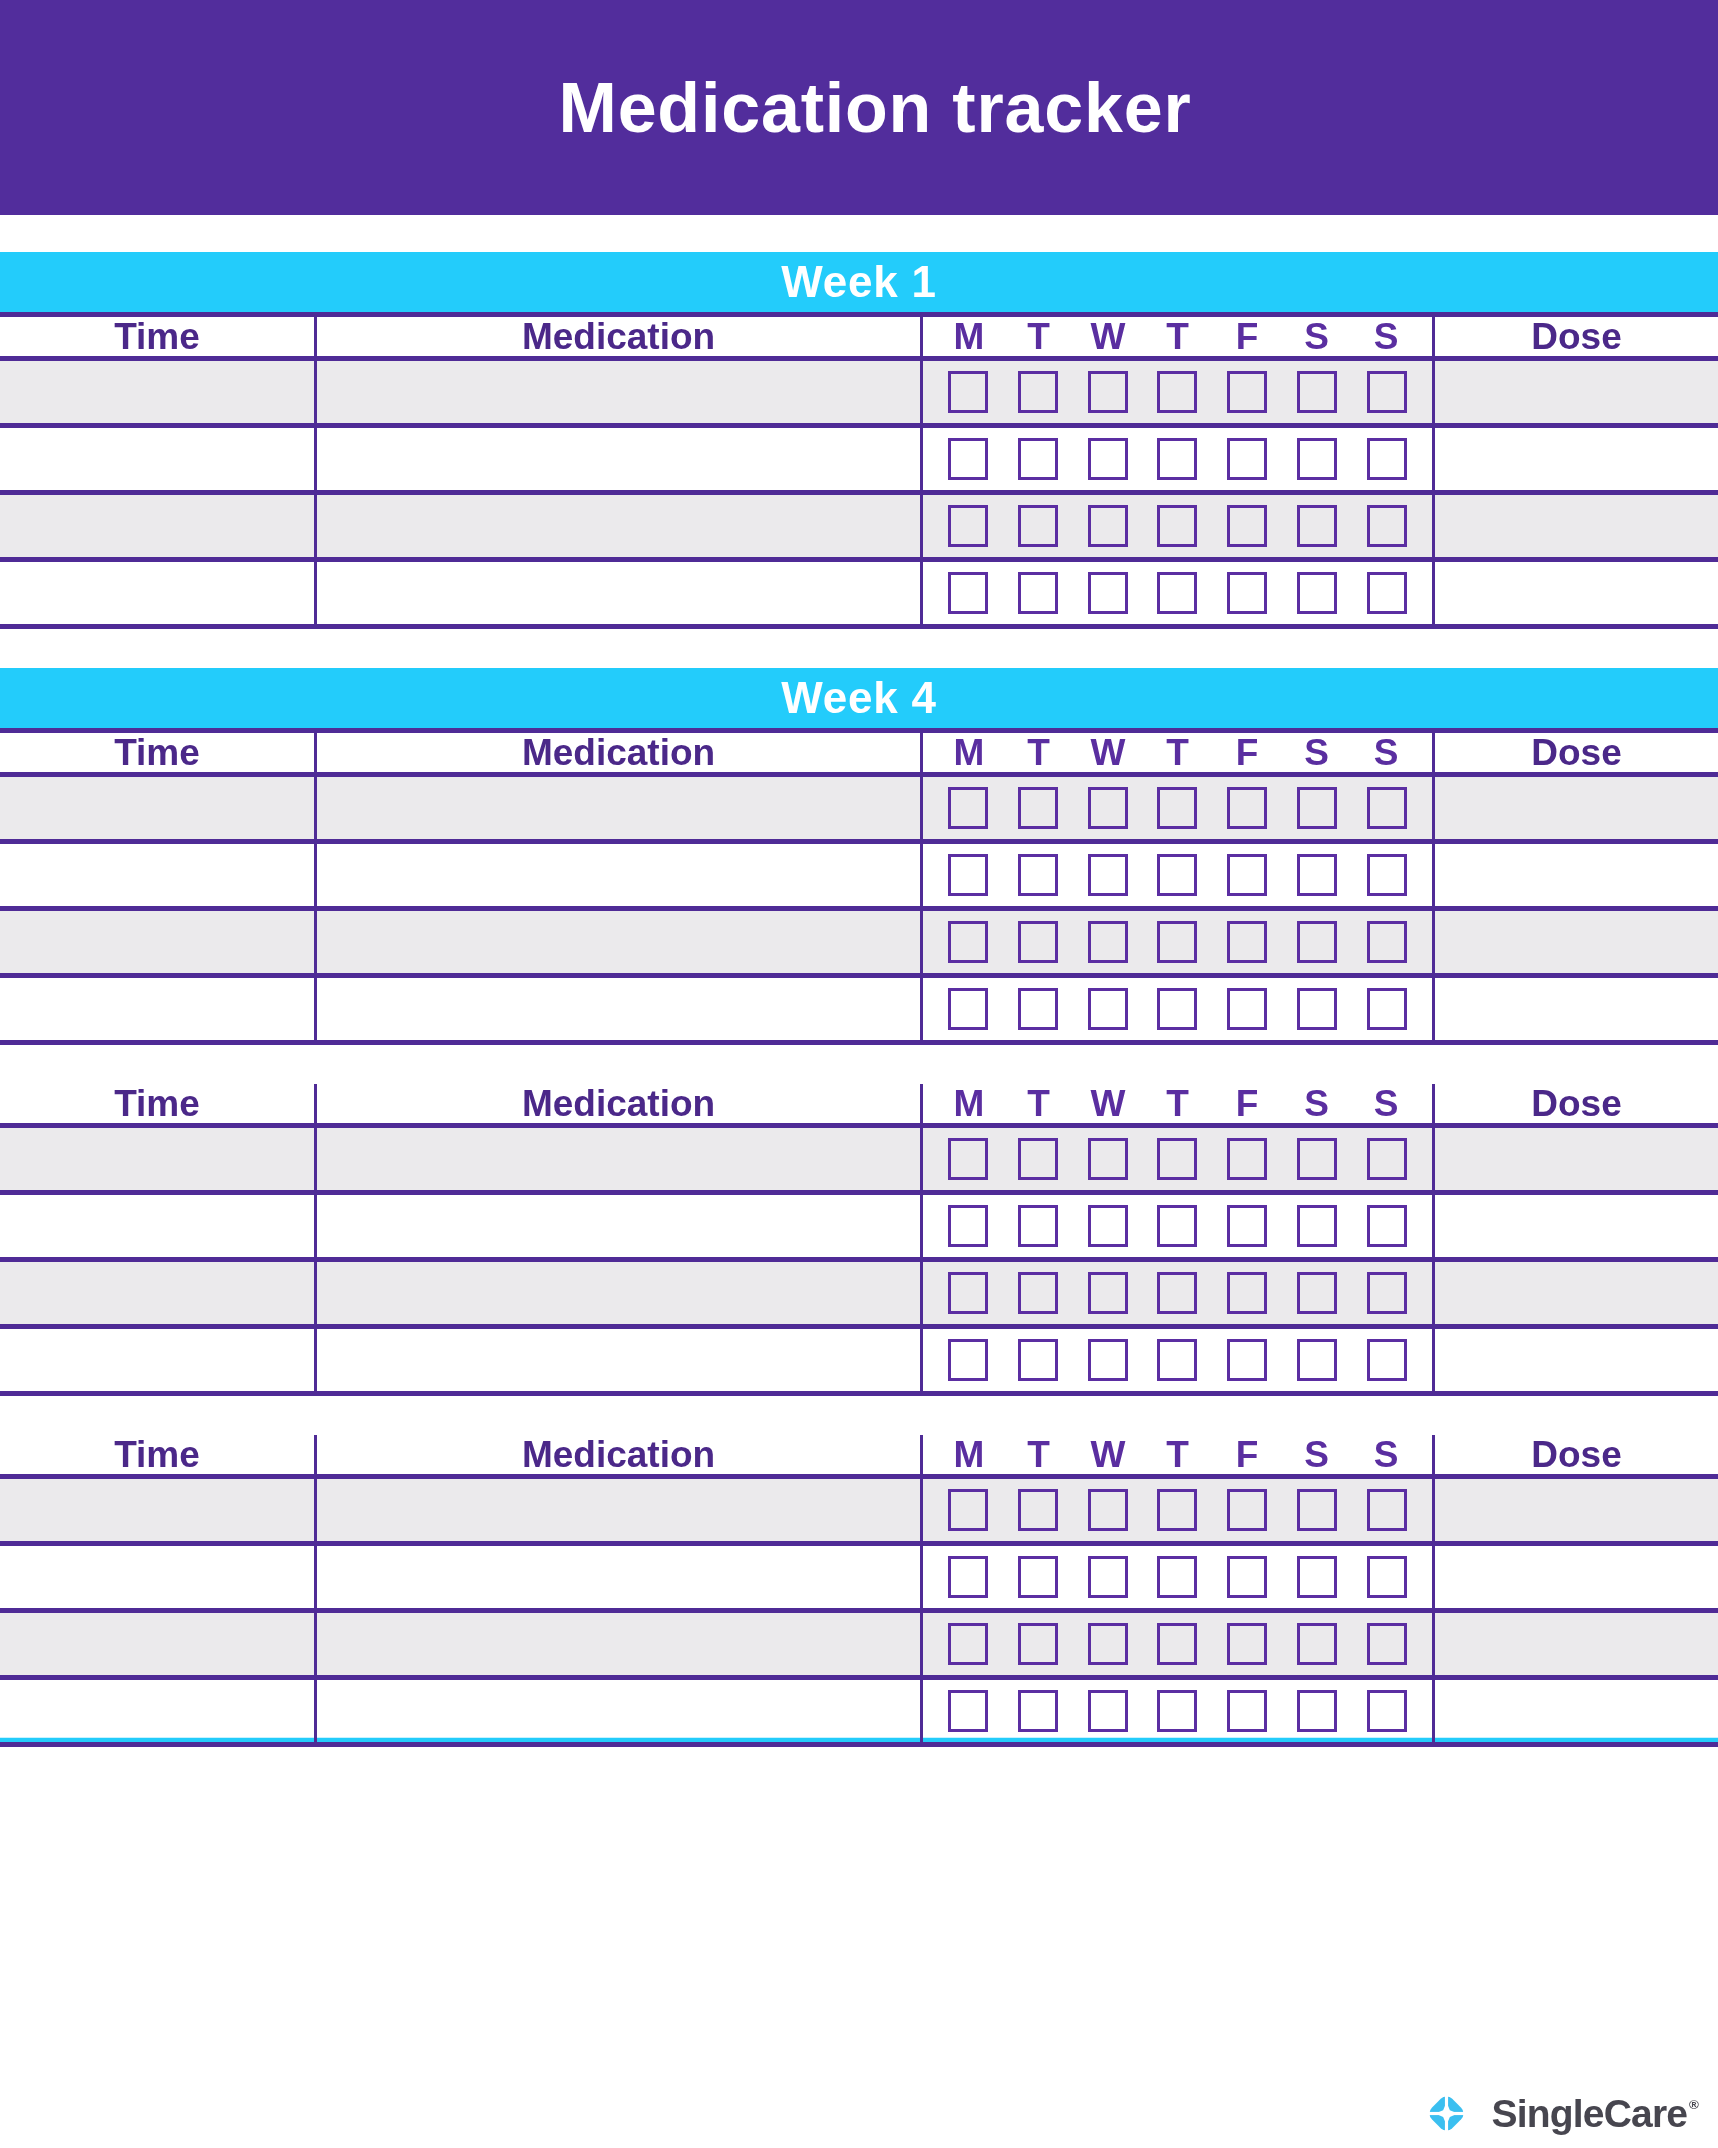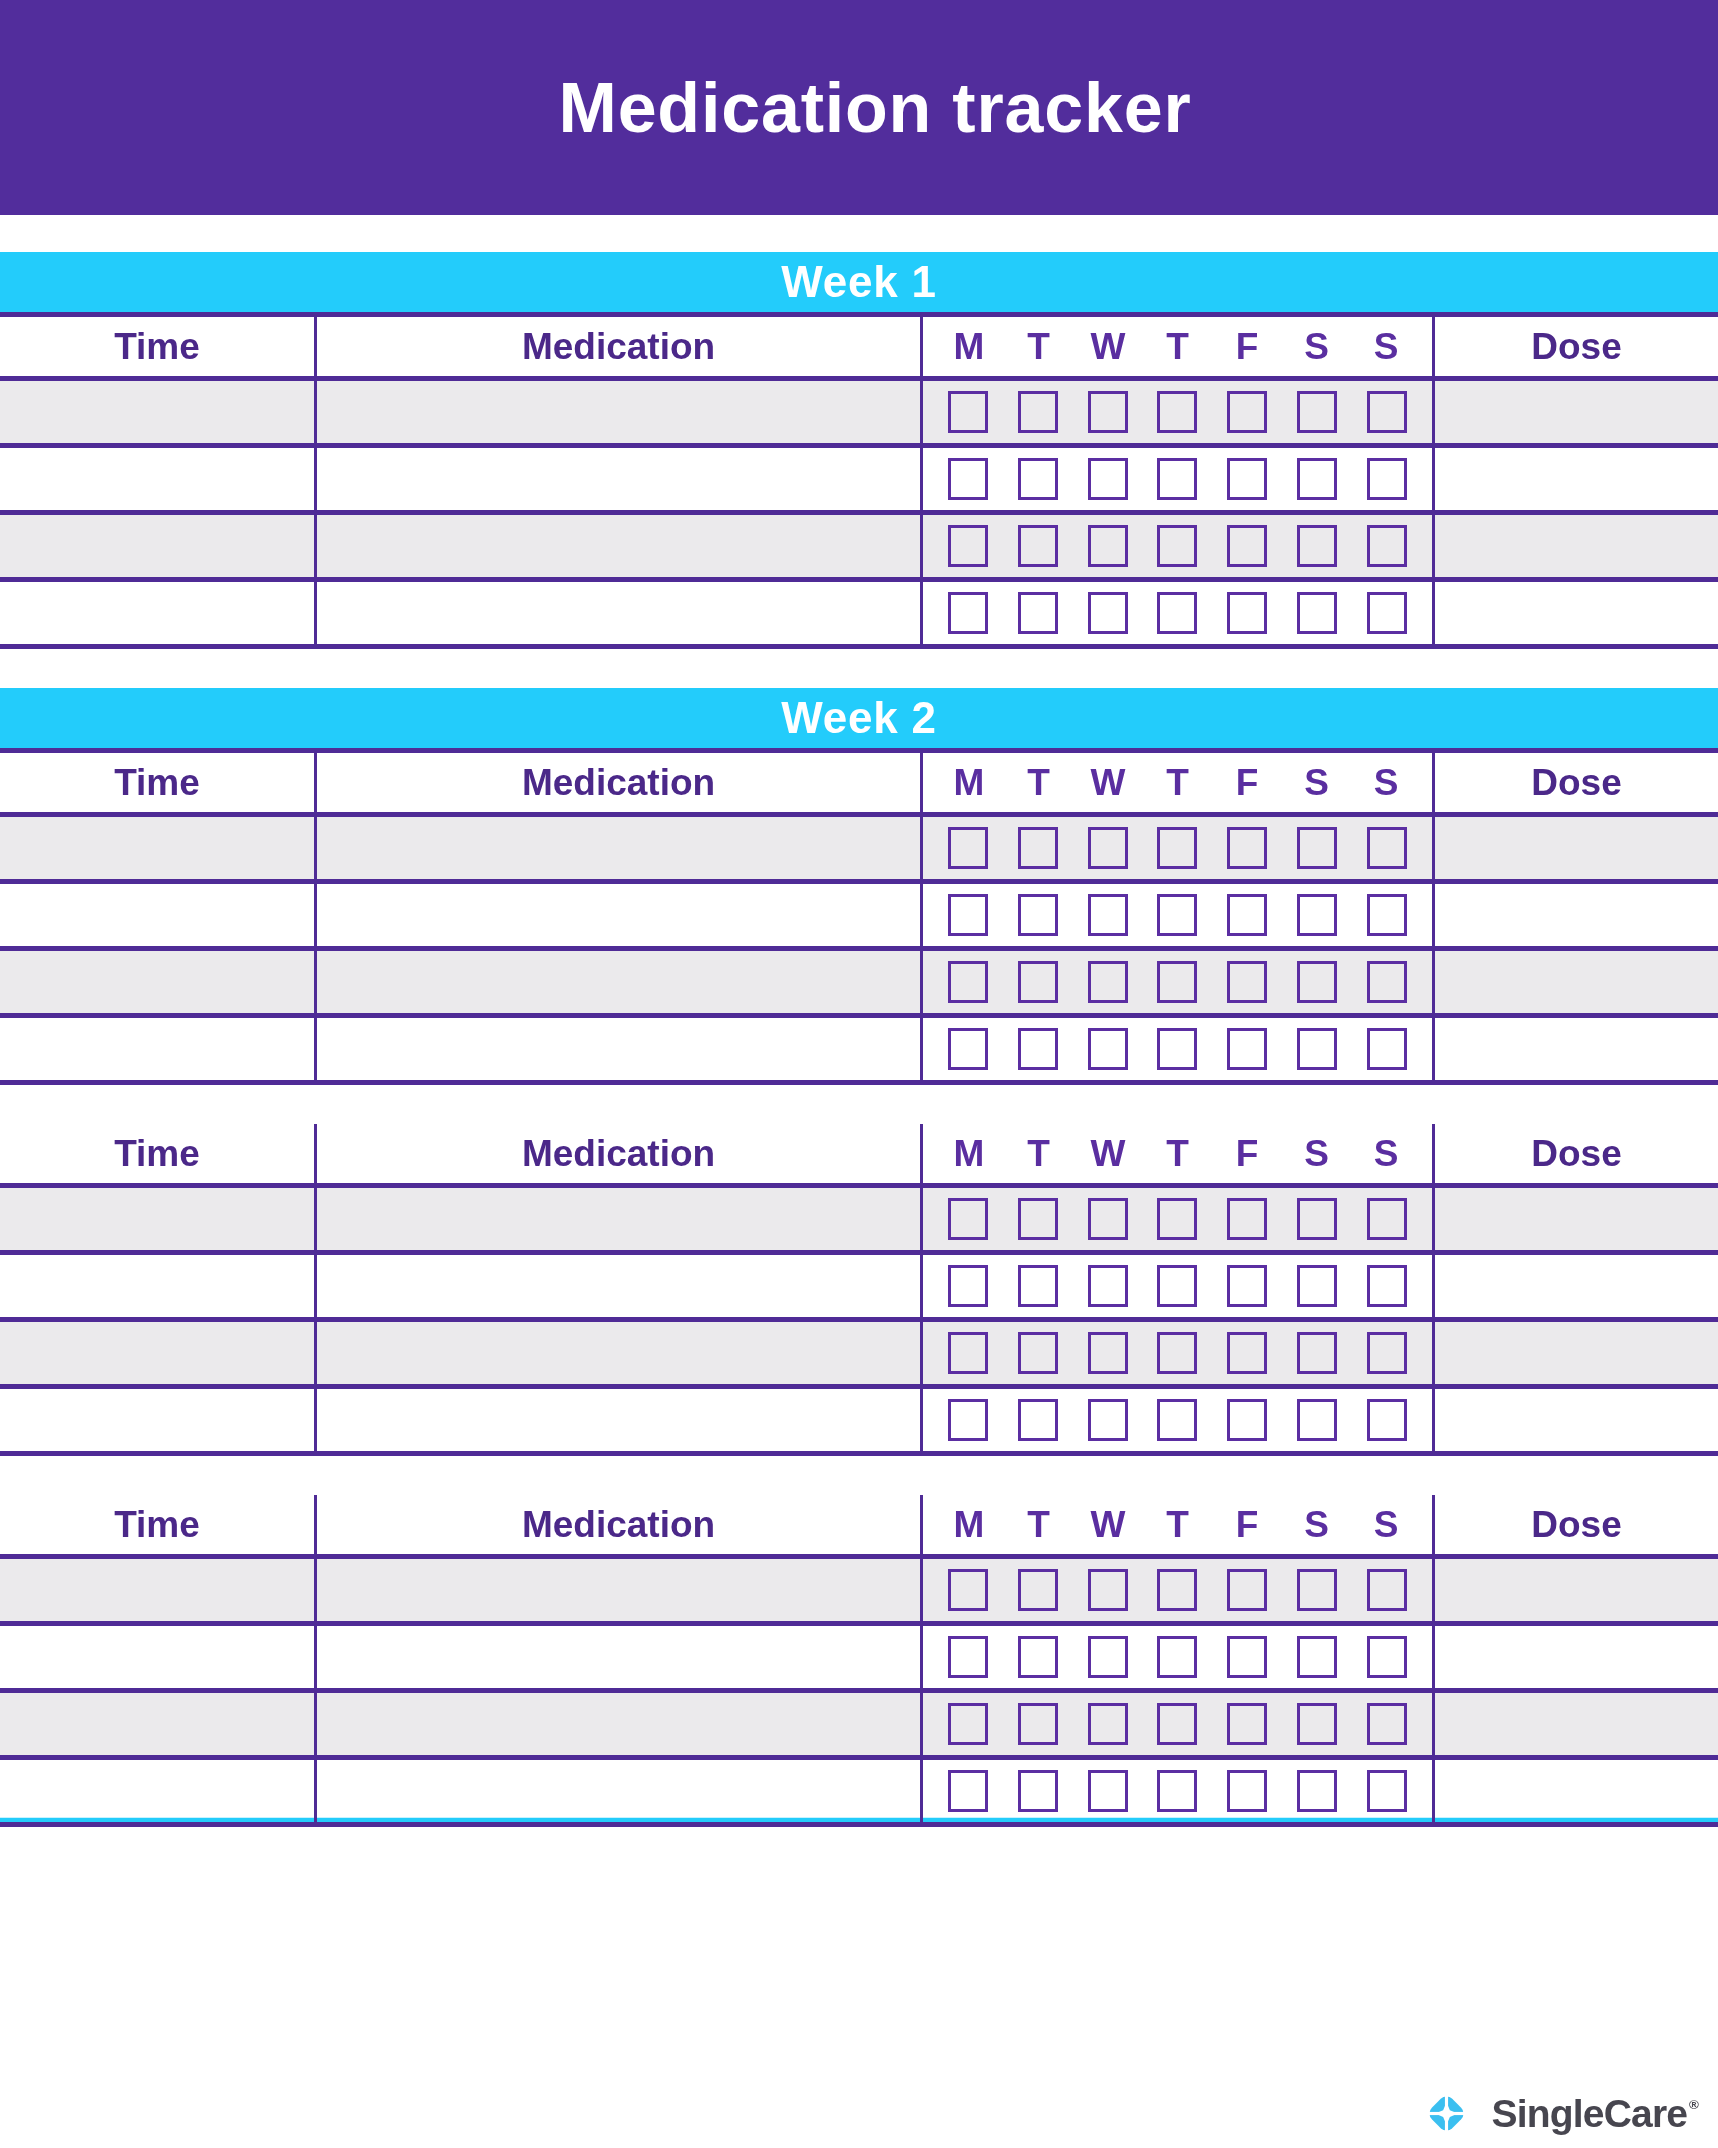--- a/index.html
+++ b/index.html
@@ -21,21 +21,21 @@
   .weeks { display:block; }
   .week { margin-top:37px; }
   .week + .week { margin-top:39px; }
   .week-banner {
     height:65px; background:#23CCFB;
     display:flex; align-items:center; justify-content:center;
     border-bottom:5.9px solid #4F2B96;
   }
   .week-label { color:#ffffff; font-size:44px; font-weight:bold; letter-spacing:0.8px; }
   .table-header-row {
-    height:64px; display:flex; background:#ffffff;
+    height:44px; display:flex; background:#ffffff;
     border-bottom:5.9px solid #4F2B96;
   }
   .med-row {
     height:67px; display:flex; background:#ffffff;
     border-bottom:5px solid #4F2B96;
   }
   .med-row.alt { background:#EBEAEC; }
   .med-row:last-child { border-bottom-width:5.9px; }
   
   .week.last .med-row:last-child { box-shadow: inset 0 -4.2px 0 #23CCFB; }
@@ -162,21 +162,21 @@
             <div class="day-checkbox"></div>
             <div class="day-checkbox"></div>
             <div class="day-checkbox"></div>
           </div>
         </div>
         <div class="cell c-dose"></div>
       </div>
     </section>
     <section class="week">
       <div class="week-banner">
-        <span class="week-label">Week 2</span>
+        <span class="week-label">Week 4</span>
       </div>
       <div class="table-header-row">
         <div class="cell c-time hcell">Time</div>
         <div class="cell c-med hcell">Medication</div>
         <div class="cell c-days">
           <div class="days-wrap">
             <span class="day-letter">M</span>
             <span class="day-letter">T</span>
             <span class="day-letter">W</span>
             <span class="day-letter">T</span>

